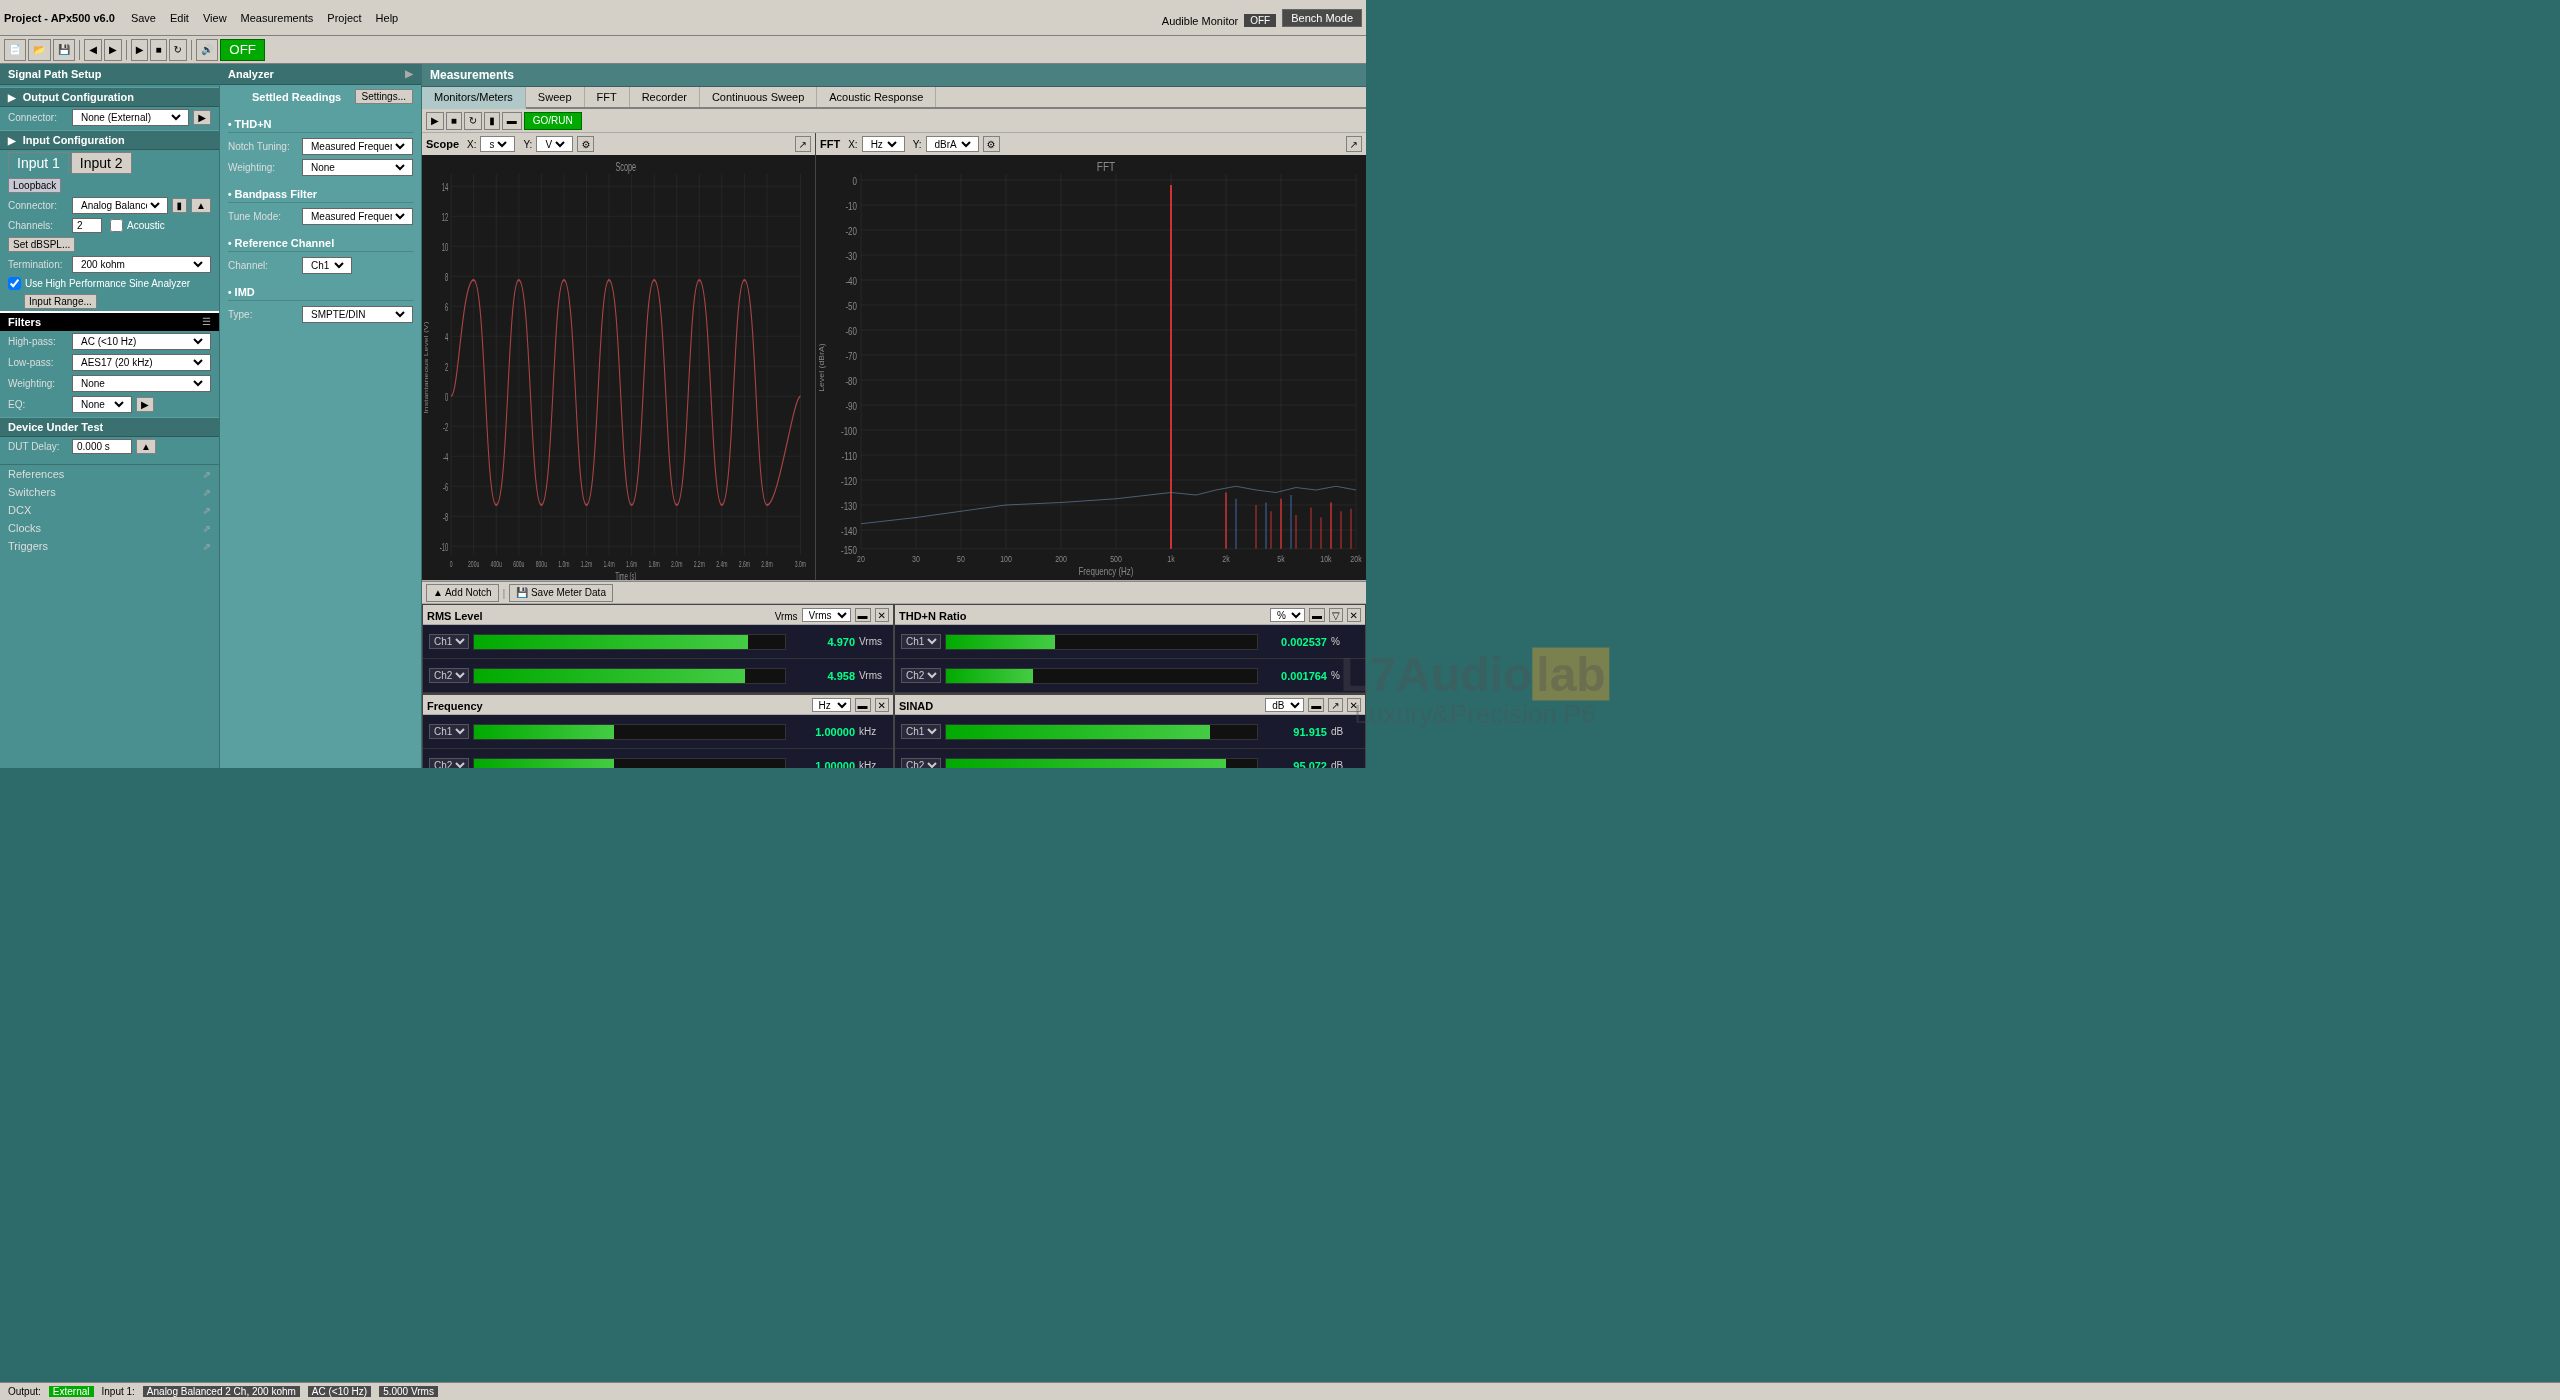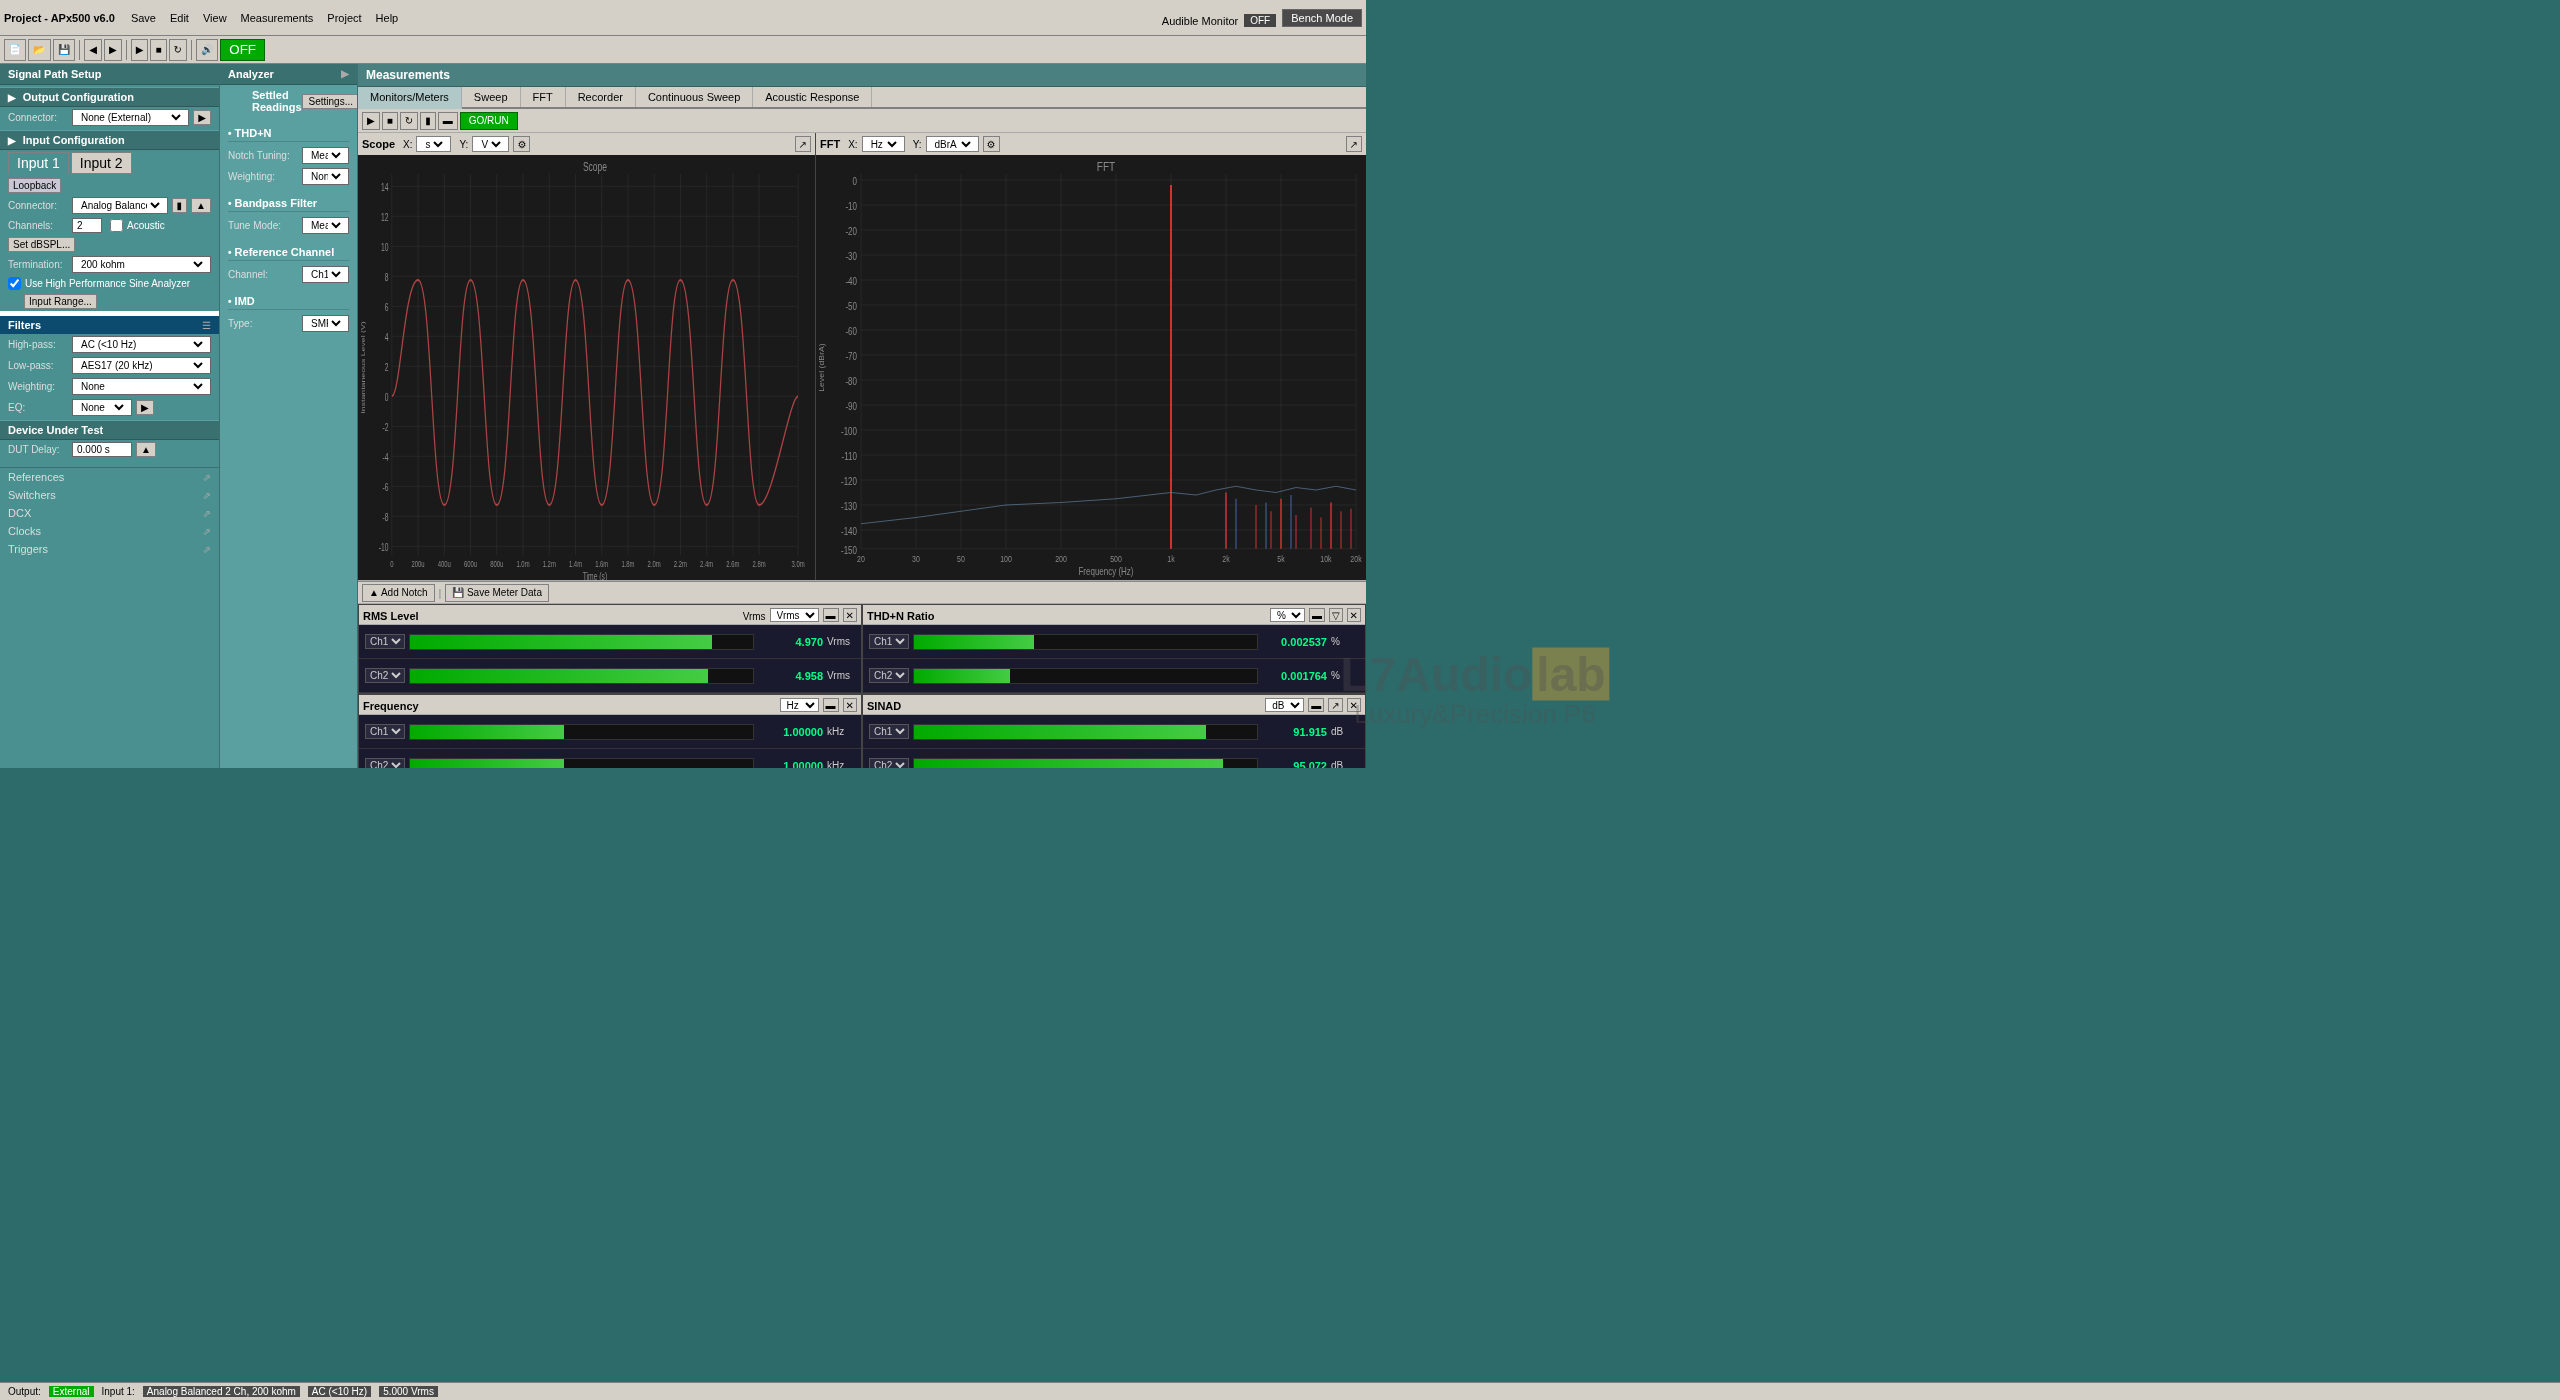--- a/index.html
+++ b/index.html
@@ -29,28 +29,28 @@
     .field-value { background: #fff; color: #000; border: 1px solid #666; padding: 1px 4px; font-size: 10px; flex: 1; min-width: 0; }
     .field-value select { width: 100%; background: #fff; border: none; font-size: 10px; outline: none; }
     .small-btn { background: #d4d0c8; border: 1px solid #808080; padding: 1px 4px; cursor: pointer; font-size: 10px; color: #000; }
     .loopback-label { background: #c8c8d4; color: #000; padding: 1px 4px; font-size: 10px; border: 1px solid #808080; }
     .tabs-row { display: flex; gap: 2px; padding: 2px 8px; }
     .tab { background: #d4d0c8; color: #000; border: 1px solid #808080; padding: 2px 8px; font-size: 14px; cursor: pointer; }
     .tab.active { background: #4a9090; color: #fff; border-bottom: 1px solid #4a9090; }
     .checkbox-row { display: flex; align-items: center; gap: 4px; padding: 2px 8px; font-size: 10px; }
     
     
-    .filter-header { display: flex; align-items: flex-end; justify-content: space-between; background: #0c4a6e; padding: 3px 8px; border-top: 5px solid #ffffff; }
+    .filter-header { display: flex; align-items: flex-start; justify-content: space-between; background: #000000; padding: 3px 8px; border-top: 2px solid #ffffff; }
     .filter-title { font-size: 11px; font-weight: bold; color: #fff; }
     .filter-icon { color: #aaa; font-size: 10px; cursor: pointer; }
     .bottom-item { padding: 3px 8px; font-size: 11px; color: #ddd; cursor: pointer; display: flex; align-items: center; justify-content: space-between; }
     .link-icon { font-size: 10px; color: #aaa; }
     
     
-    #analyzer-panel { width: 138px; background: #5aa0a0; border-right: 1px solid #3a7070; overflow-y: auto; flex-shrink: 0; }
+    #analyzer-panel { width: 202px; background: #5aa0a0; border-right: 1px solid #3a7070; overflow-y: auto; flex-shrink: 0; }
     #analyzer-title { background: #3a7070; padding: 4px 8px; font-size: 11px; font-weight: bold; color: #fff; border-bottom: 1px solid #2a5a5a; display: flex; justify-content: space-between; }
     
     .settled-readings { padding: 4px 8px; margin-left: 24px; }
     .sr-header { display: flex; justify-content: space-between; align-items: center; margin-bottom: 4px; }
     .sr-title { font-size: 11px; font-weight: bold; color: #fff; }
     .settings-btn { background: #d4d0c8; border: 1px solid #808080; padding: 1px 6px; cursor: pointer; font-size: 10px; color: #000; }
     
     .subsection { padding: 4px 8px; }
     .subsection-title { font-size: 11px; font-weight: bold; color: #fff; margin-bottom: 3px; padding: 2px 0; border-bottom: 1px solid #4a8888; }
     .sub-field { display: flex; align-items: center; padding: 2px 0; gap: 4px; font-size: 10px; }

